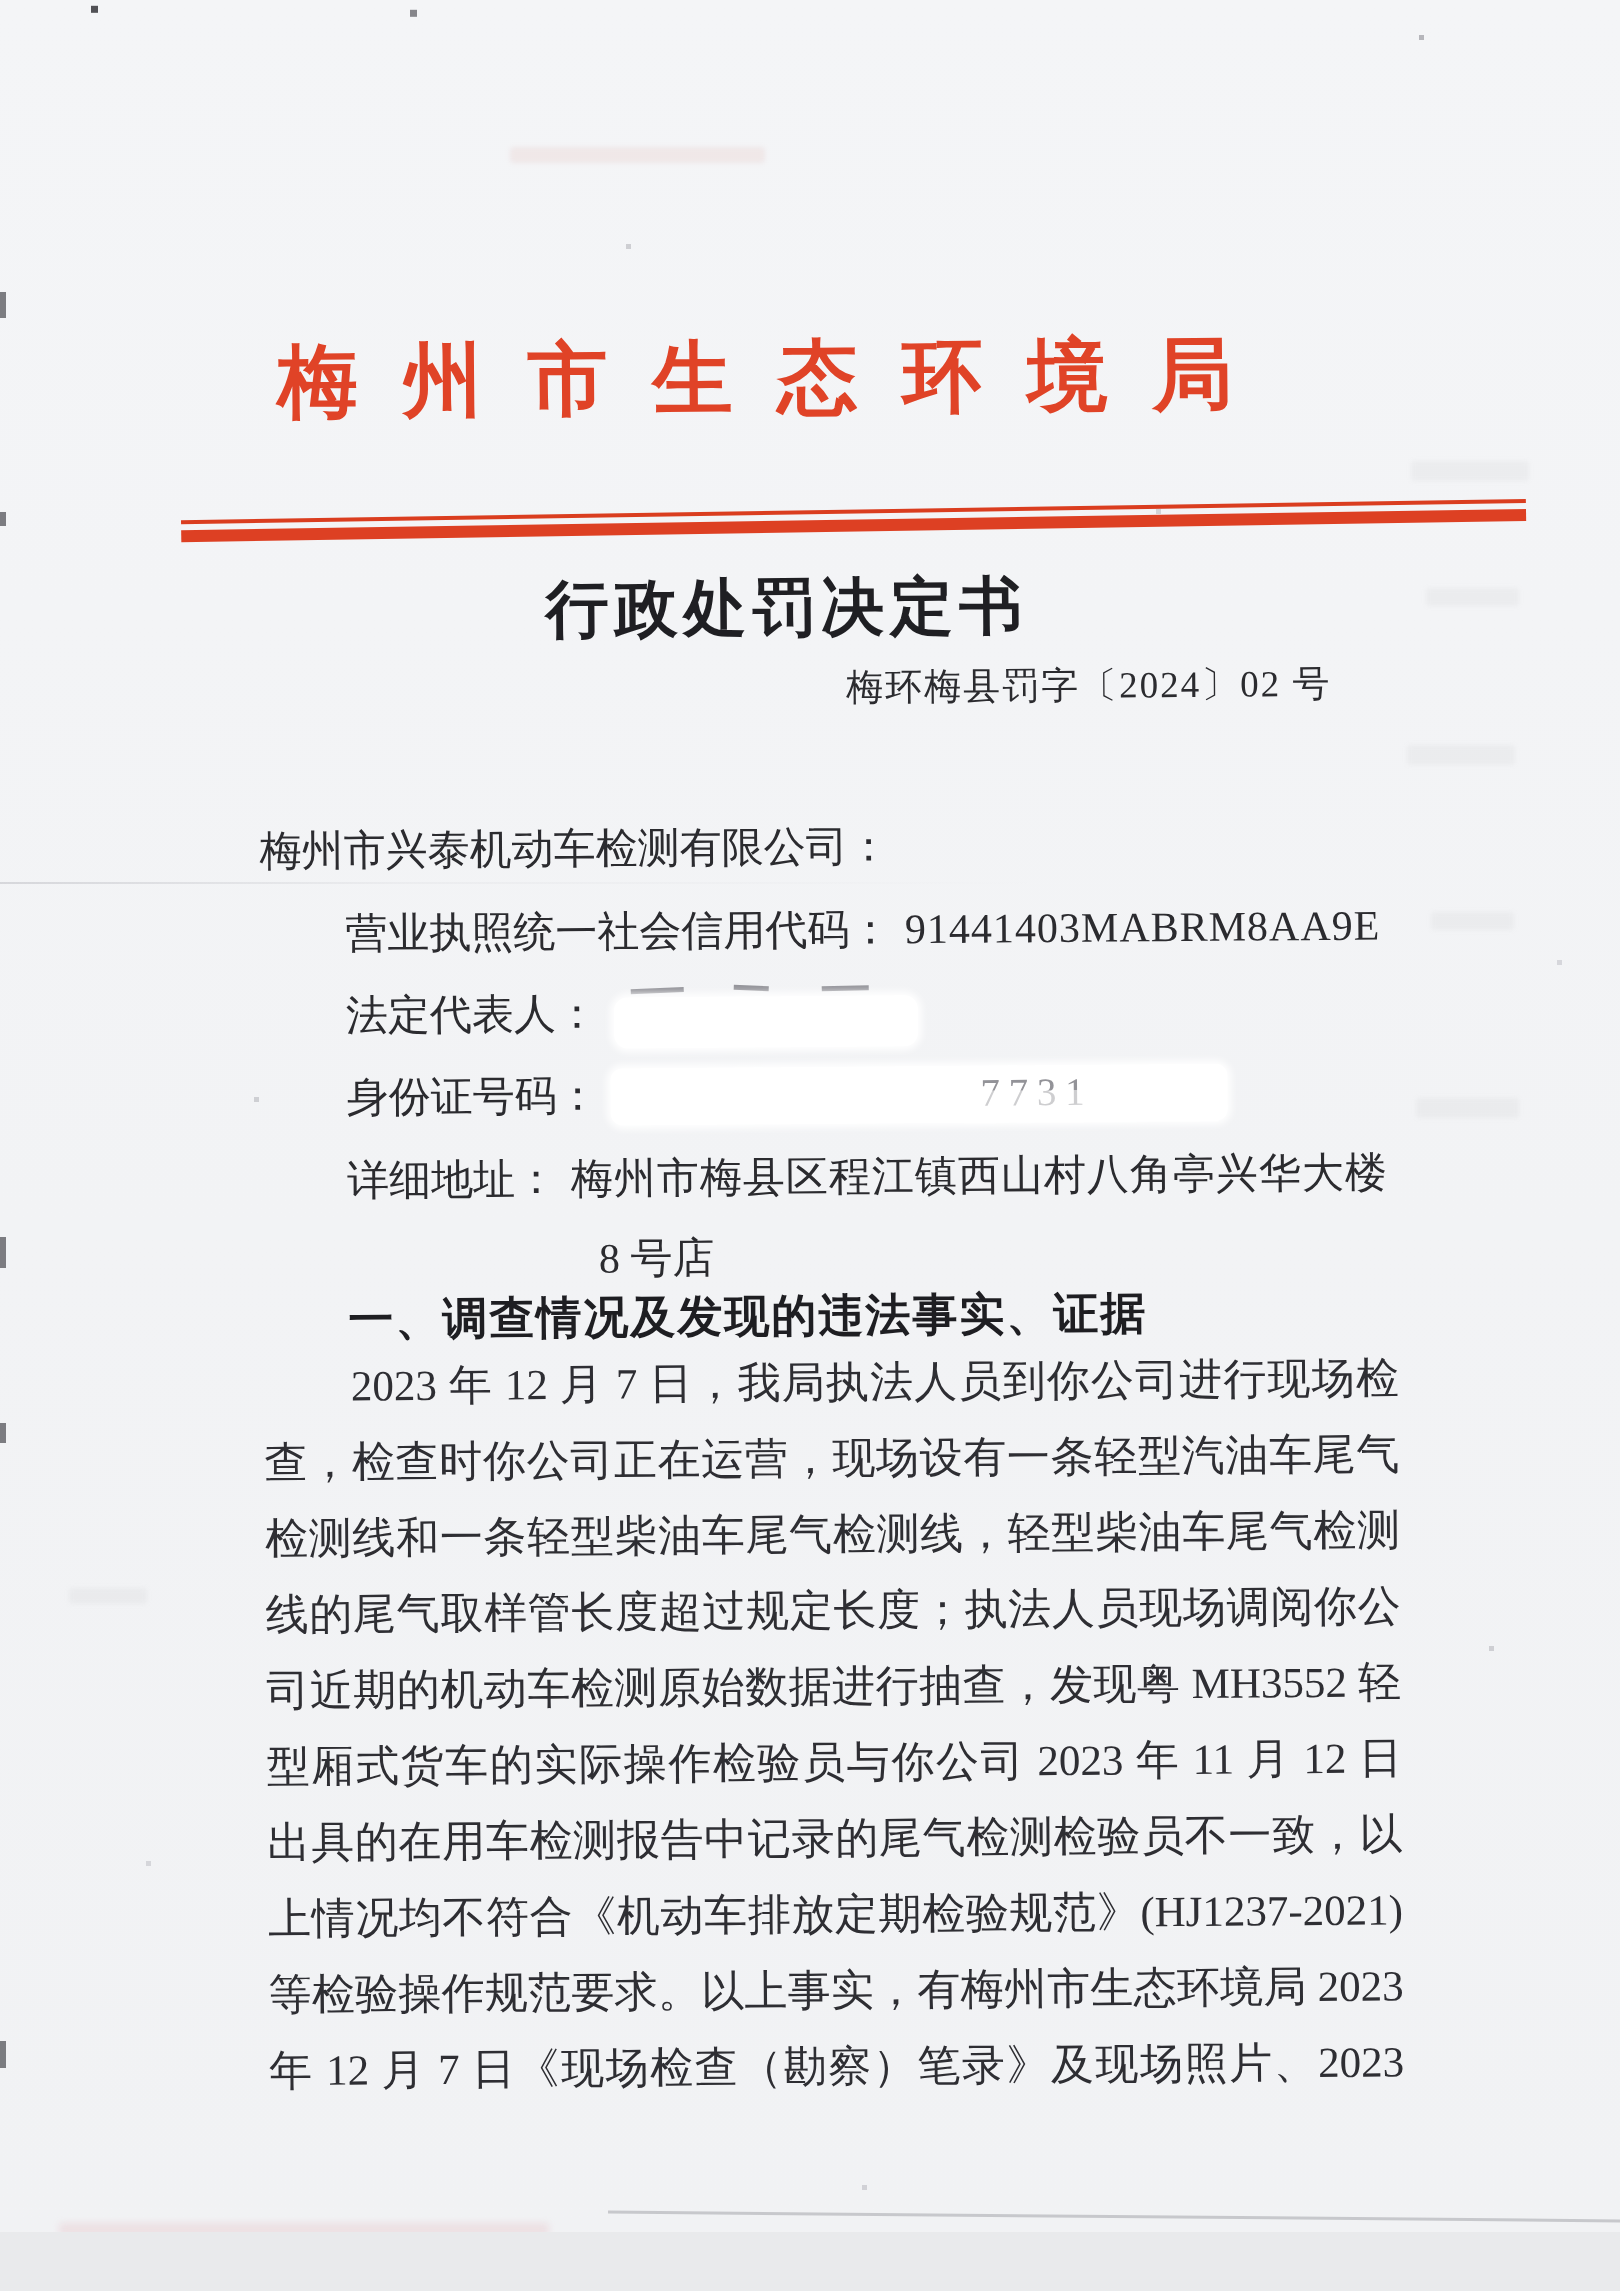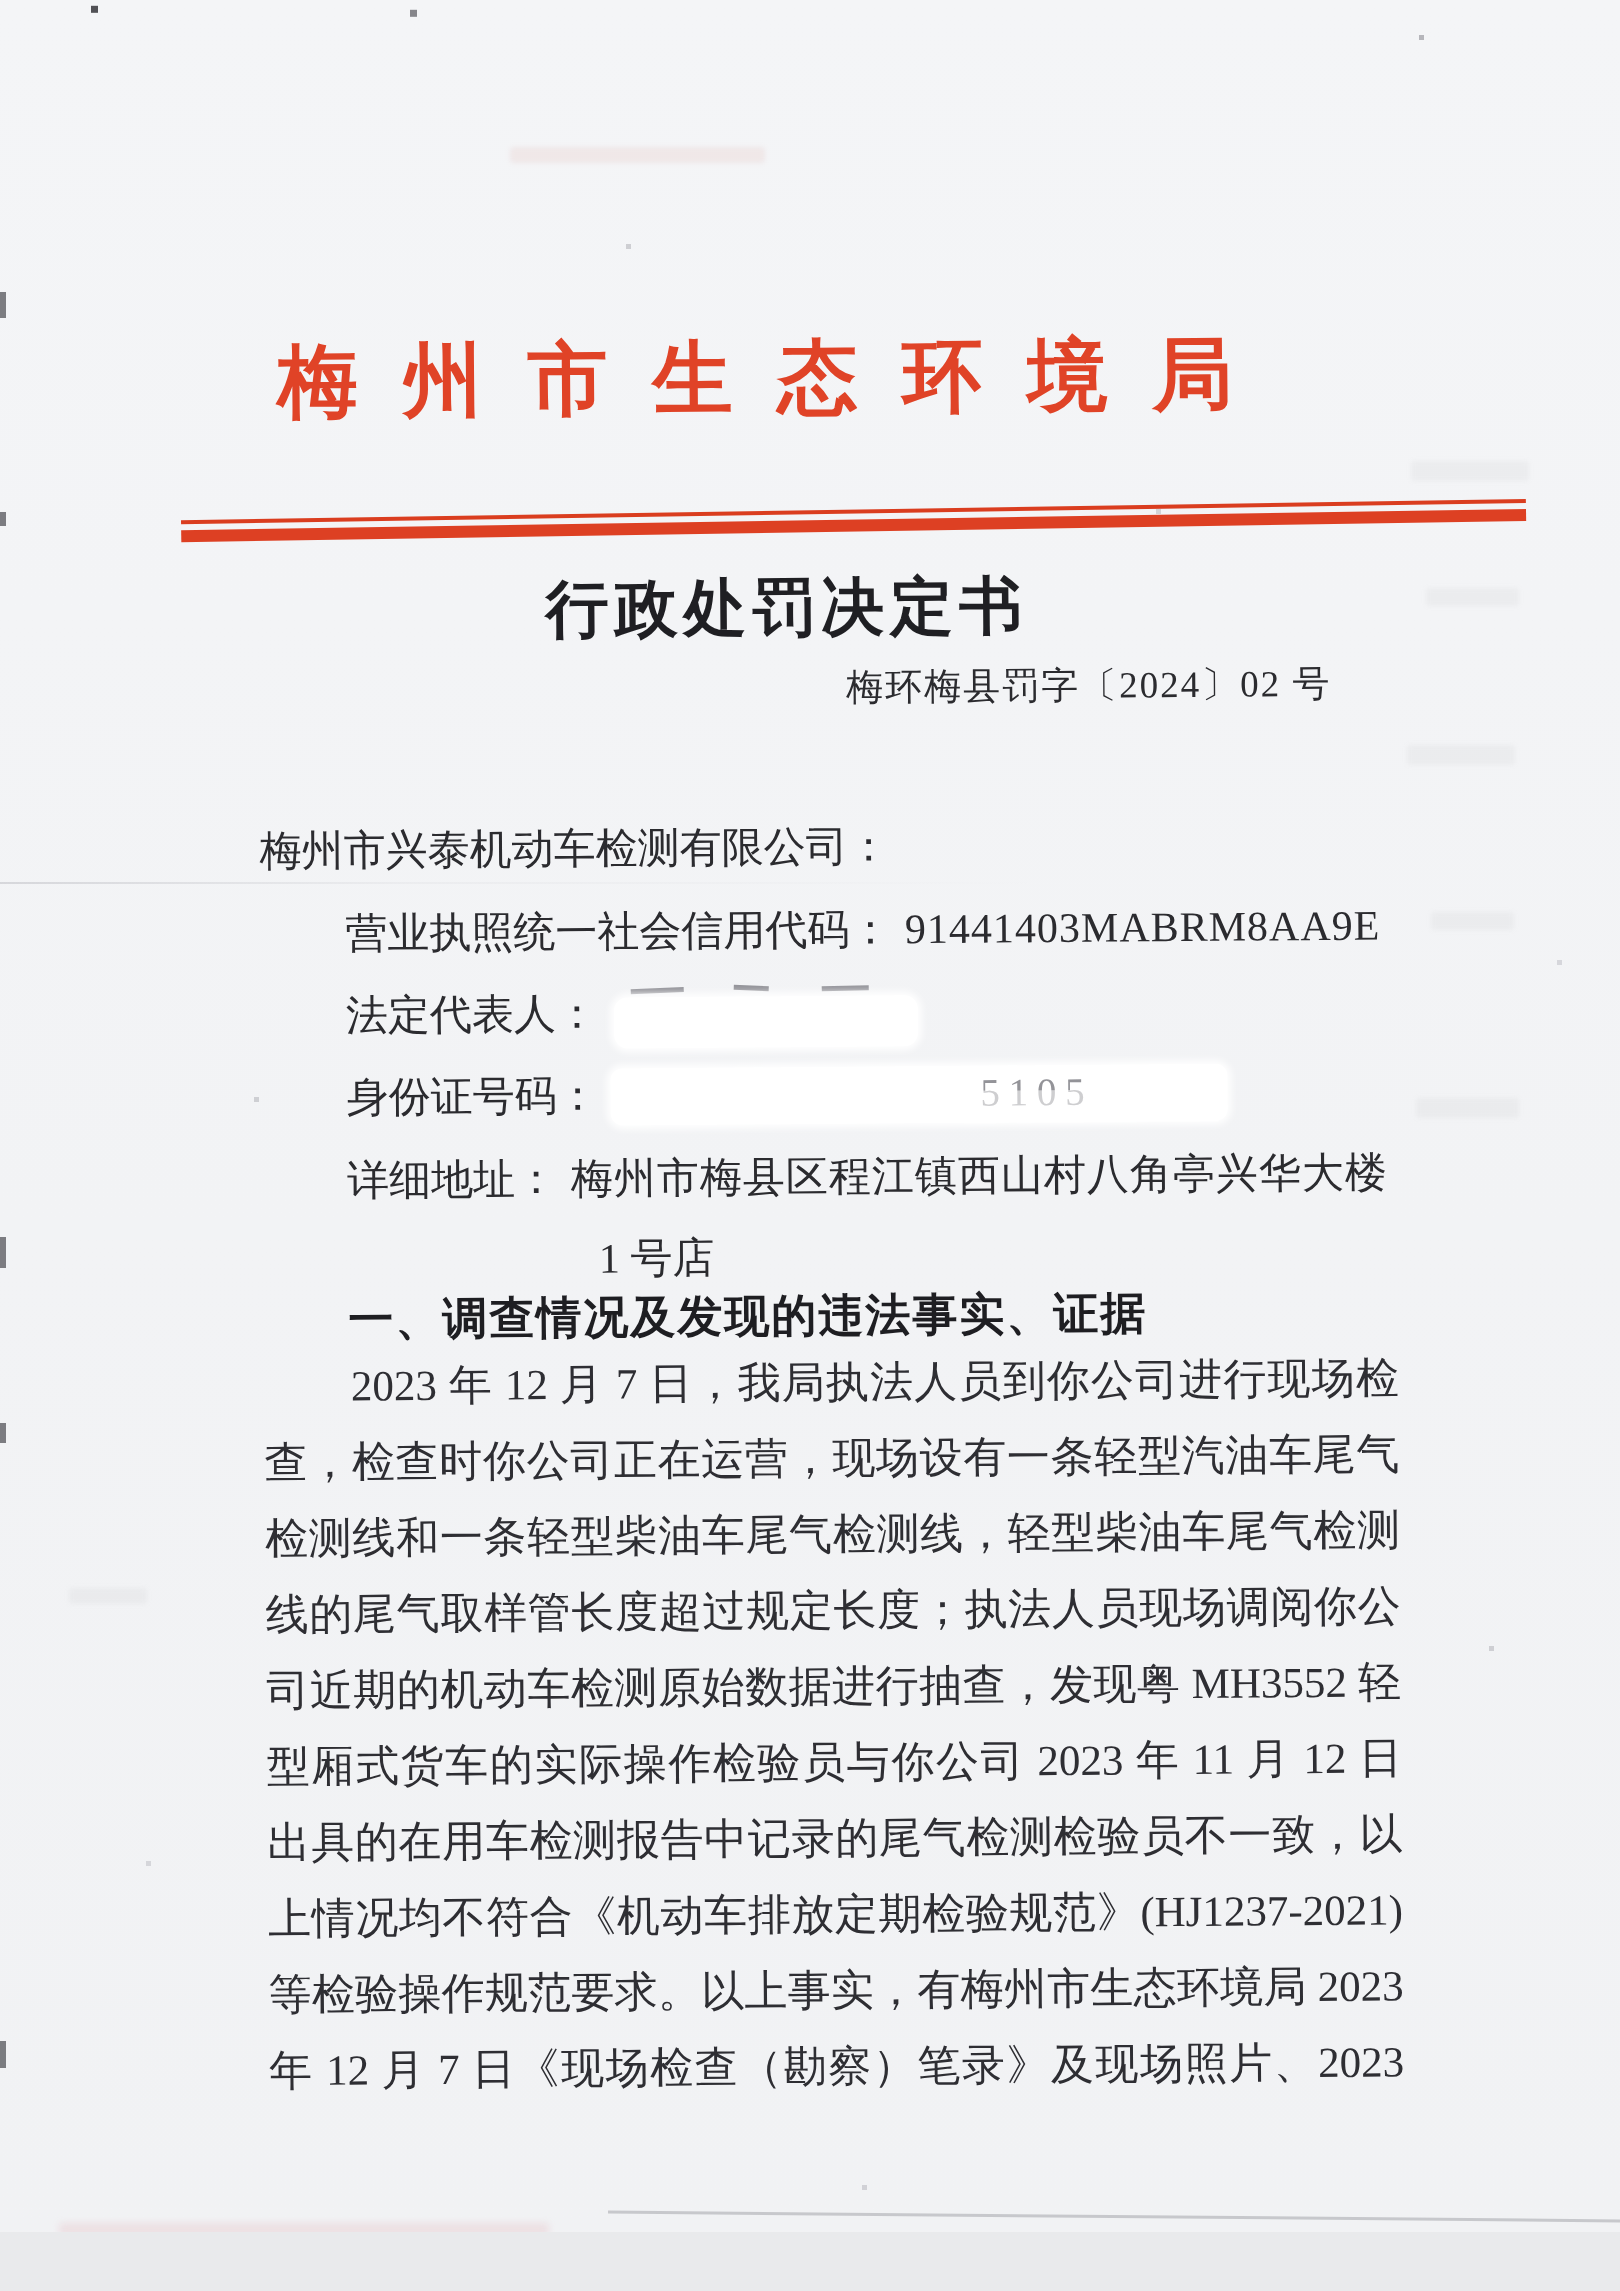--- a/index.html
+++ b/index.html
@@ -250,28 +250,28 @@
 
     <div class="field-row row-credit">
       <span class="field-label">营业执照统一社会信用代码：</span><span class="field-value">91441403MABRM8AA9E</span>
     </div>
 
     <div class="field-row row-legal">
       <span class="field-label">法定代表人：</span><span class="masked-name"><span class="stroke-frag sf1"></span><span class="stroke-frag sf2"></span><span class="stroke-frag sf3"></span><span class="whitebox"></span></span>
     </div>
 
     <div class="field-row row-id">
-      <span class="field-label">身份证号码：</span><span class="masked-id"><span class="id-frag">5105</span><span class="id-veil"></span></span>
+      <span class="field-label">身份证号码：</span><span class="masked-id"><span class="id-frag">7731</span><span class="id-veil"></span></span>
     </div>
 
     <div class="field-row row-addr">
       <span class="field-label">详细地址：</span><span class="field-value">梅州市梅县区程江镇西山村八角亭兴华大楼</span>
     </div>
 
-    <div class="field-row row-addr2">1 号店</div>
+    <div class="field-row row-addr2">8 号店</div>
 
     <div class="section-heading">一、调查情况及发现的违法事实、证据</div>
 
     <div class="body-paragraph">
       <div class="para-line first">2023 年 12 月 7 日，我局执法人员到你公司进行现场检</div>
       <div class="para-line">查，检查时你公司正在运营，现场设有一条轻型汽油车尾气</div>
       <div class="para-line">检测线和一条轻型柴油车尾气检测线，轻型柴油车尾气检测</div>
       <div class="para-line">线的尾气取样管长度超过规定长度；执法人员现场调阅你公</div>
       <div class="para-line">司近期的机动车检测原始数据进行抽查，发现粤 MH3552 轻</div>
       <div class="para-line">型厢式货车的实际操作检验员与你公司 2023 年 11 月 12 日</div>

